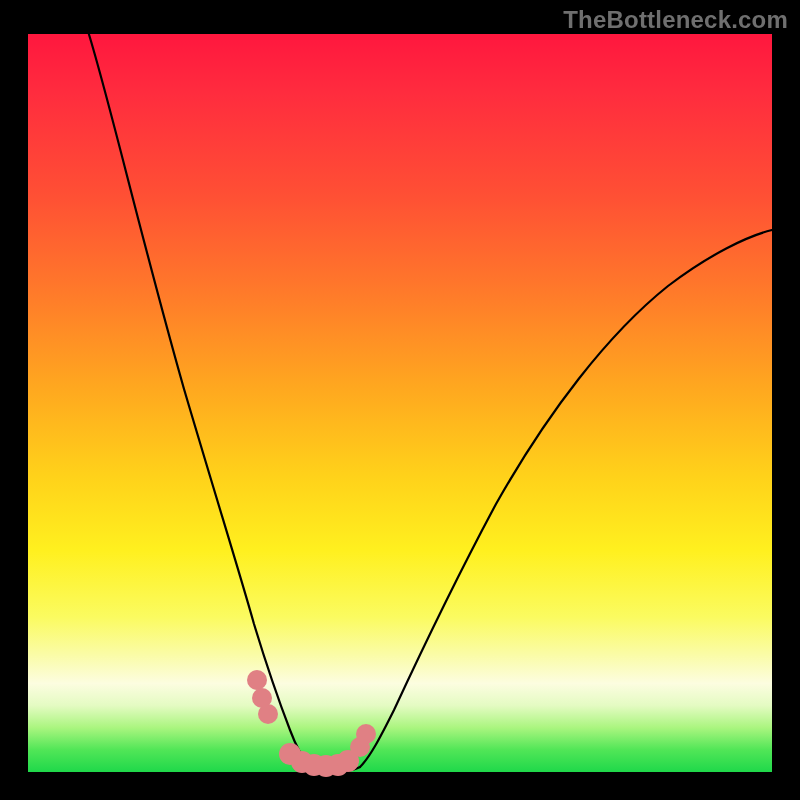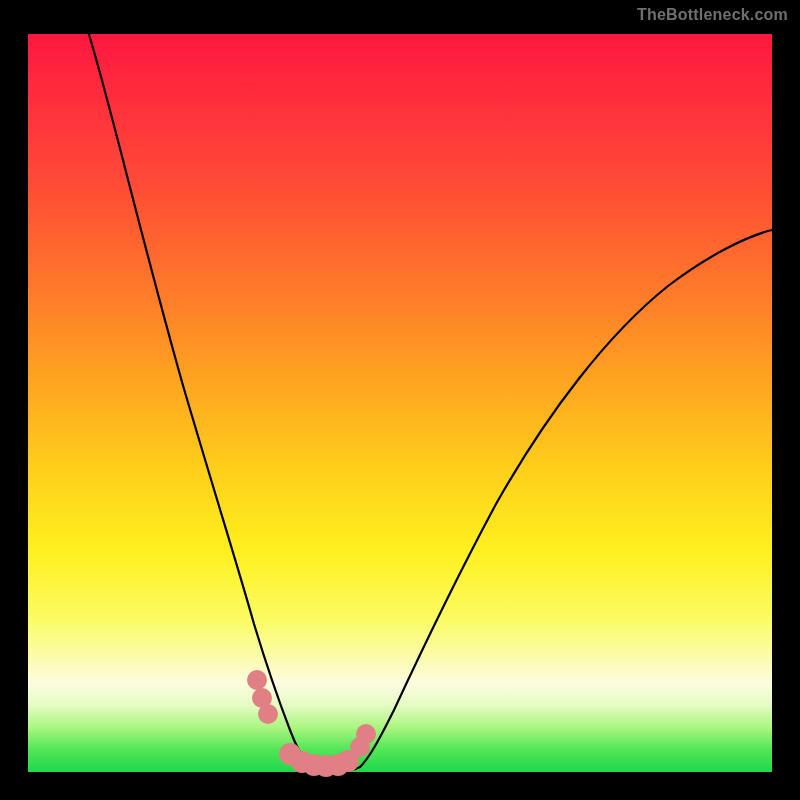--- a/index.html
+++ b/index.html
@@ -14,21 +14,21 @@
   .frame {
     position: relative;
     width: 800px;
     height: 800px;
     background: #000;
   }
   .watermark {
     position: absolute;
     top: 6px;
     right: 12px;
-    font-size: 16px;
+    font-size: 24px;
     font-weight: 600;
     color: #6f6f6f;
     letter-spacing: 0.2px;
     z-index: 10;
   }
   .plot-area {
     position: absolute;
     left: 28px;
     top: 34px;
     width: 744px;

